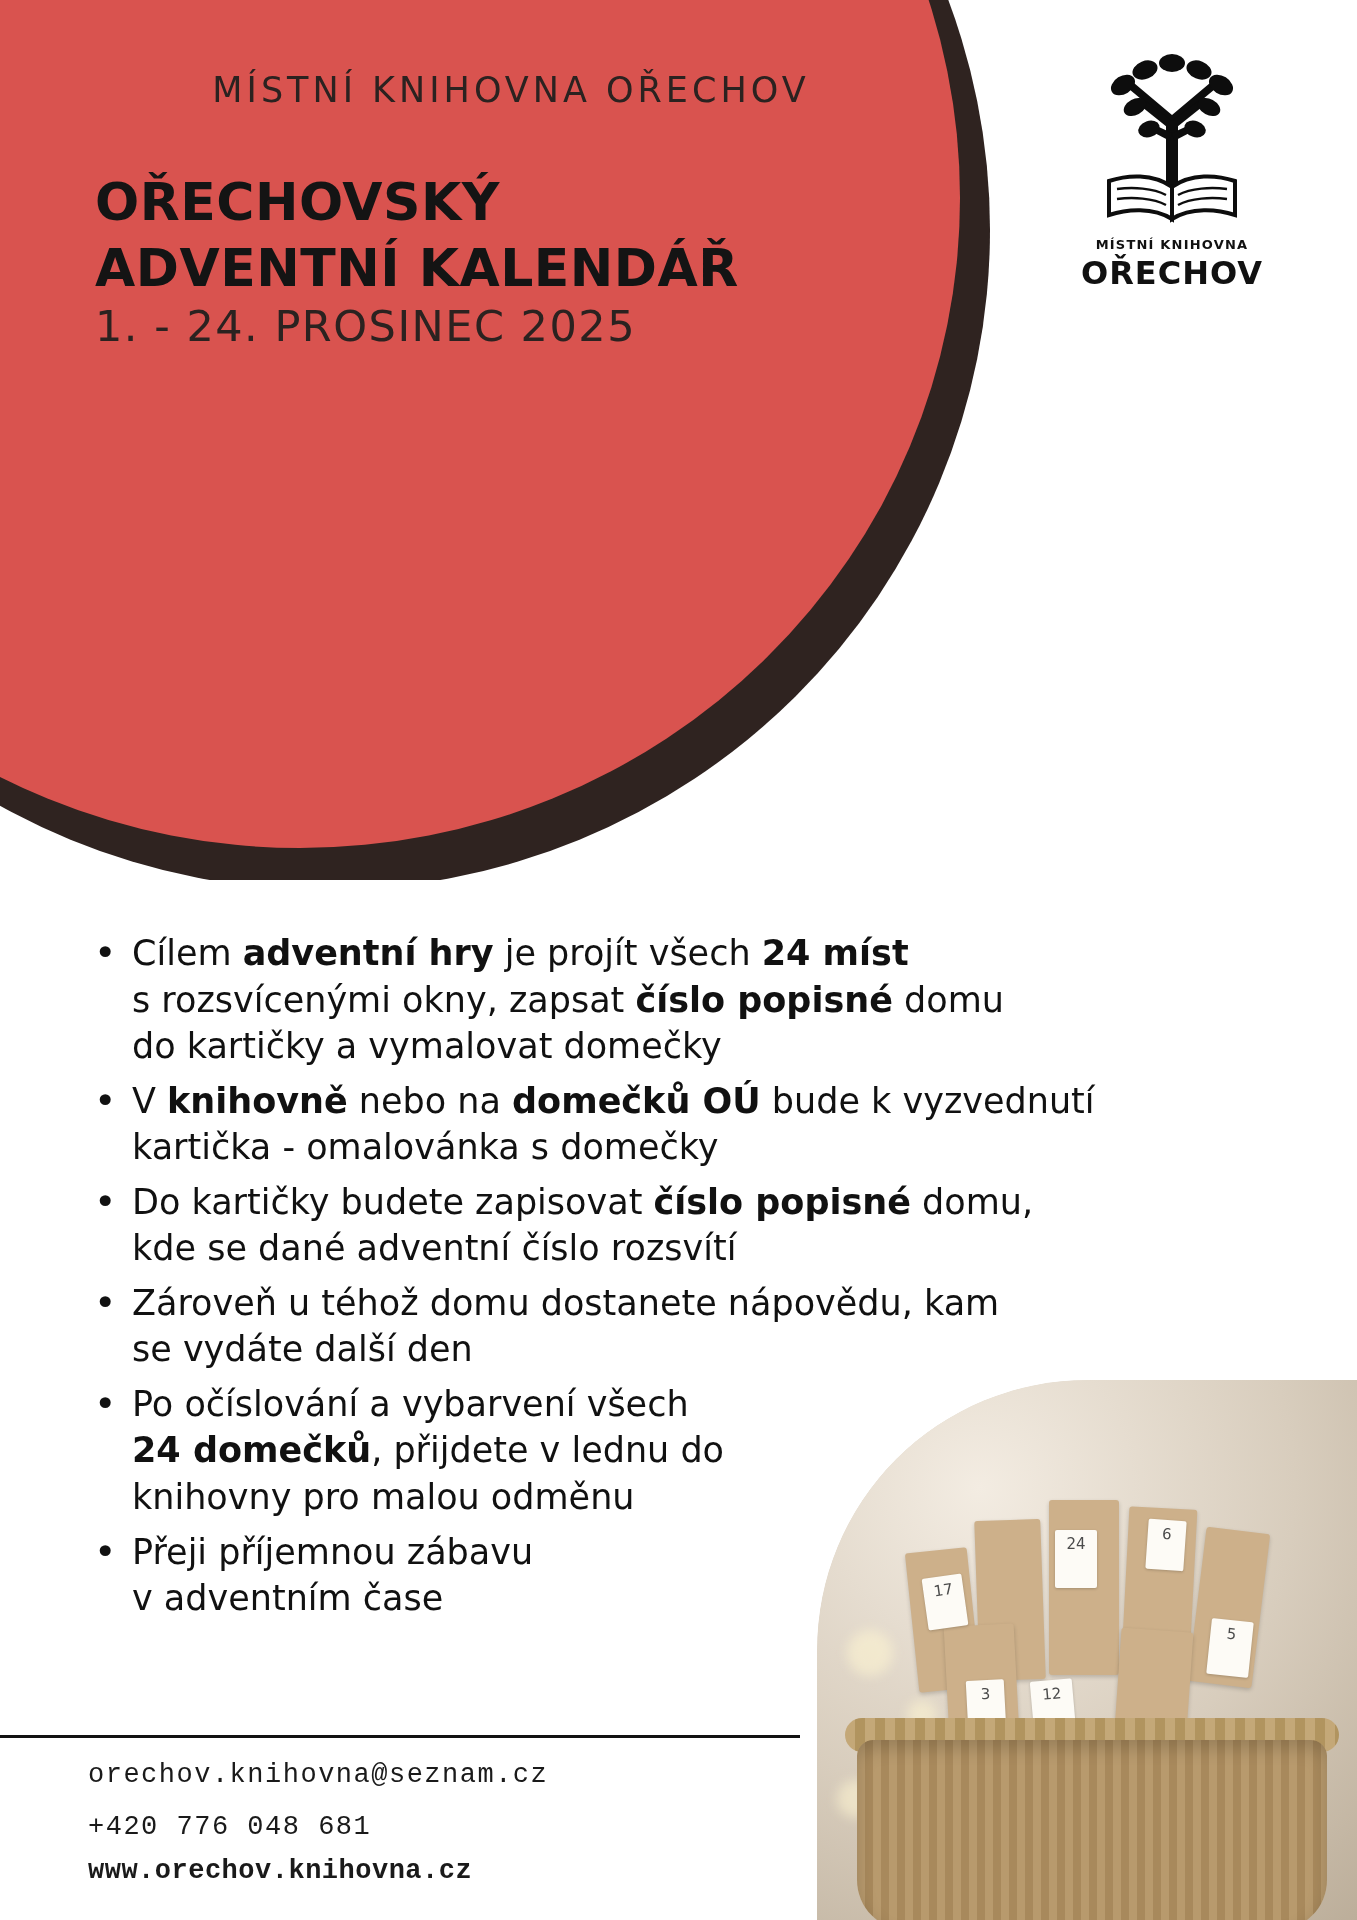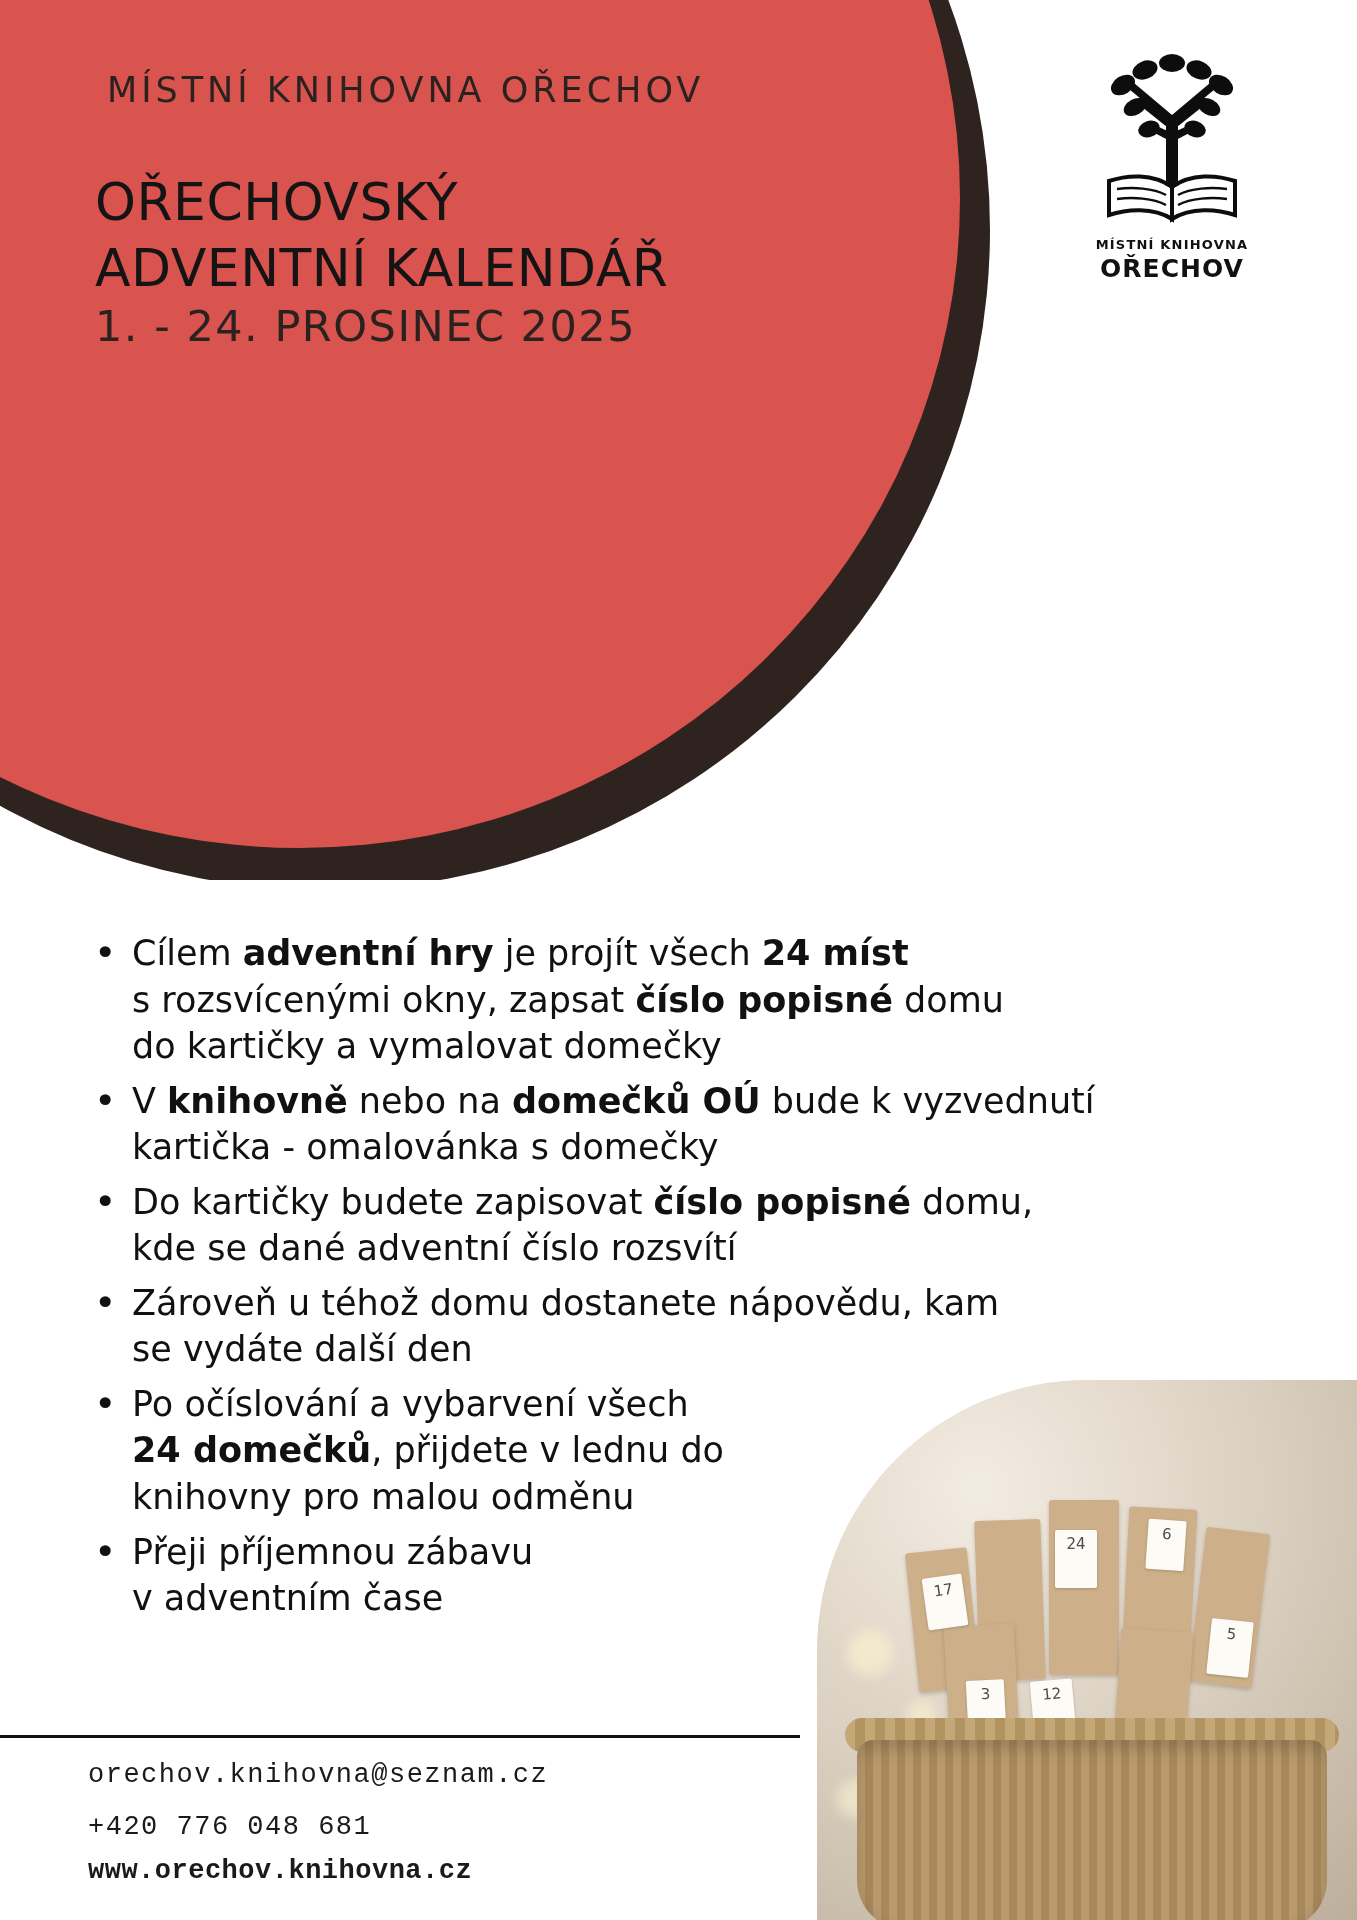--- a/index.html
+++ b/index.html
@@ -47,24 +47,25 @@
     top: 70px;
     width: 820px;
   }
   .kicker {
     font-size: 35px;
     letter-spacing: 4px;
     color: #2b2220;
     font-weight: 400;
     margin: 0 0 60px 12px;
     font-family: "DejaVu Sans", sans-serif;
+    text-align: center;
   }
   .title {
     font-size: 52px;
-    font-weight: 400;
+    font-weight: 700;
     color: #141414;
     line-height: 1.26;
     letter-spacing: 0.5px;
     margin: 0;
     white-space: pre-line;
   }
   .dates {
     font-size: 43px;
     color: #2b2220;
     letter-spacing: 1.5px;
@@ -80,21 +81,21 @@
   }
   .logo svg { display: block; margin: 0 auto; }
   .logo-line1 {
     font-size: 13px;
     letter-spacing: 1.2px;
     font-weight: 700;
     color: #111;
     margin-top: 2px;
   }
   .logo-line2 {
-    font-size: 25px;
+    font-size: 32px;
     letter-spacing: 1px;
     font-weight: 700;
     color: #111;
     margin-top: 2px;
   }
 
   
   .content {
     position: absolute;
     left: 0;

